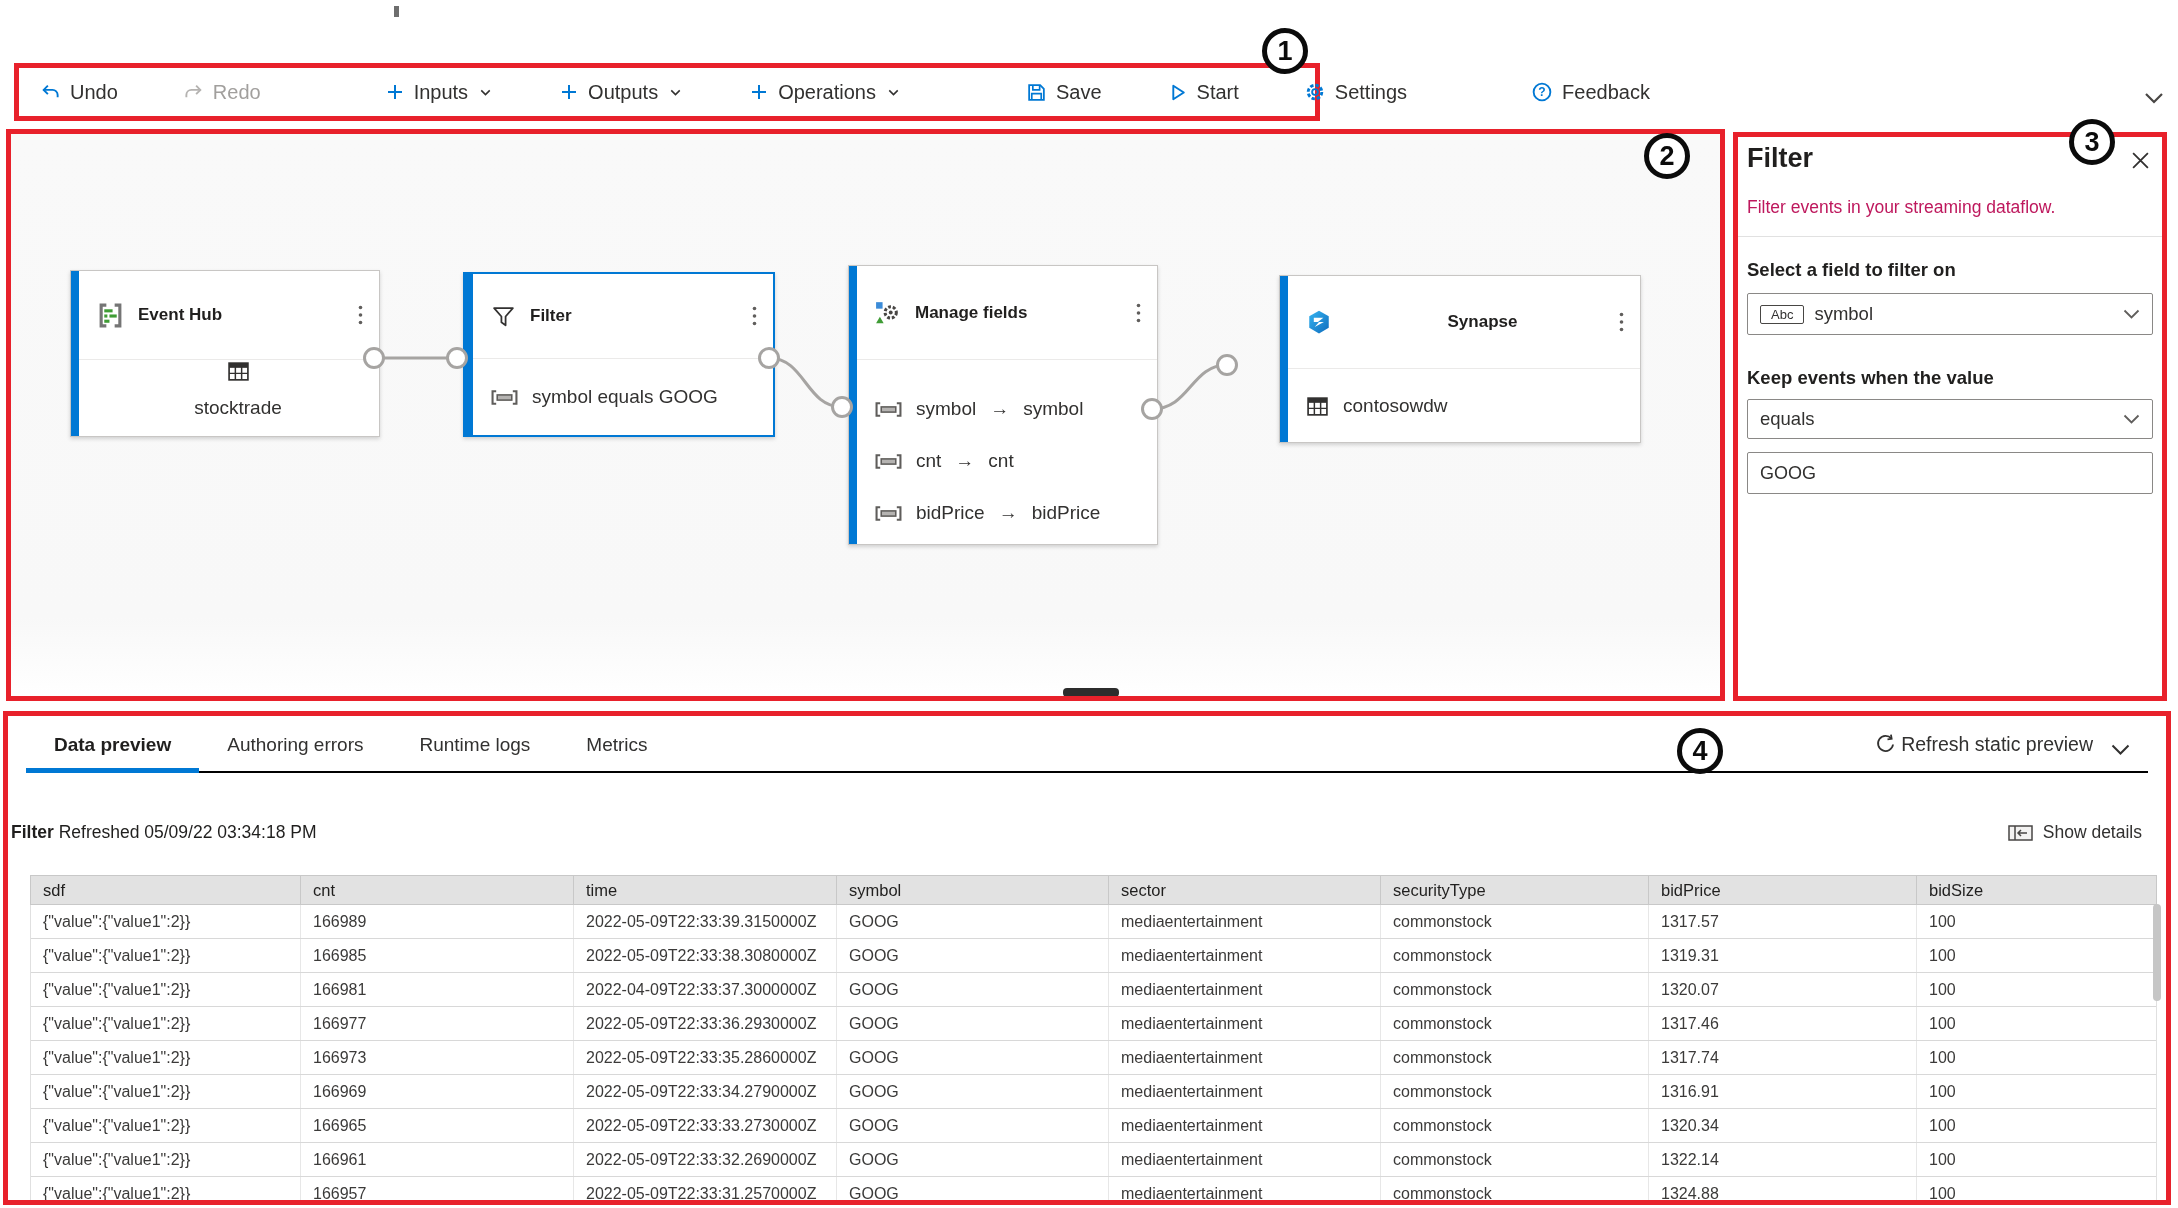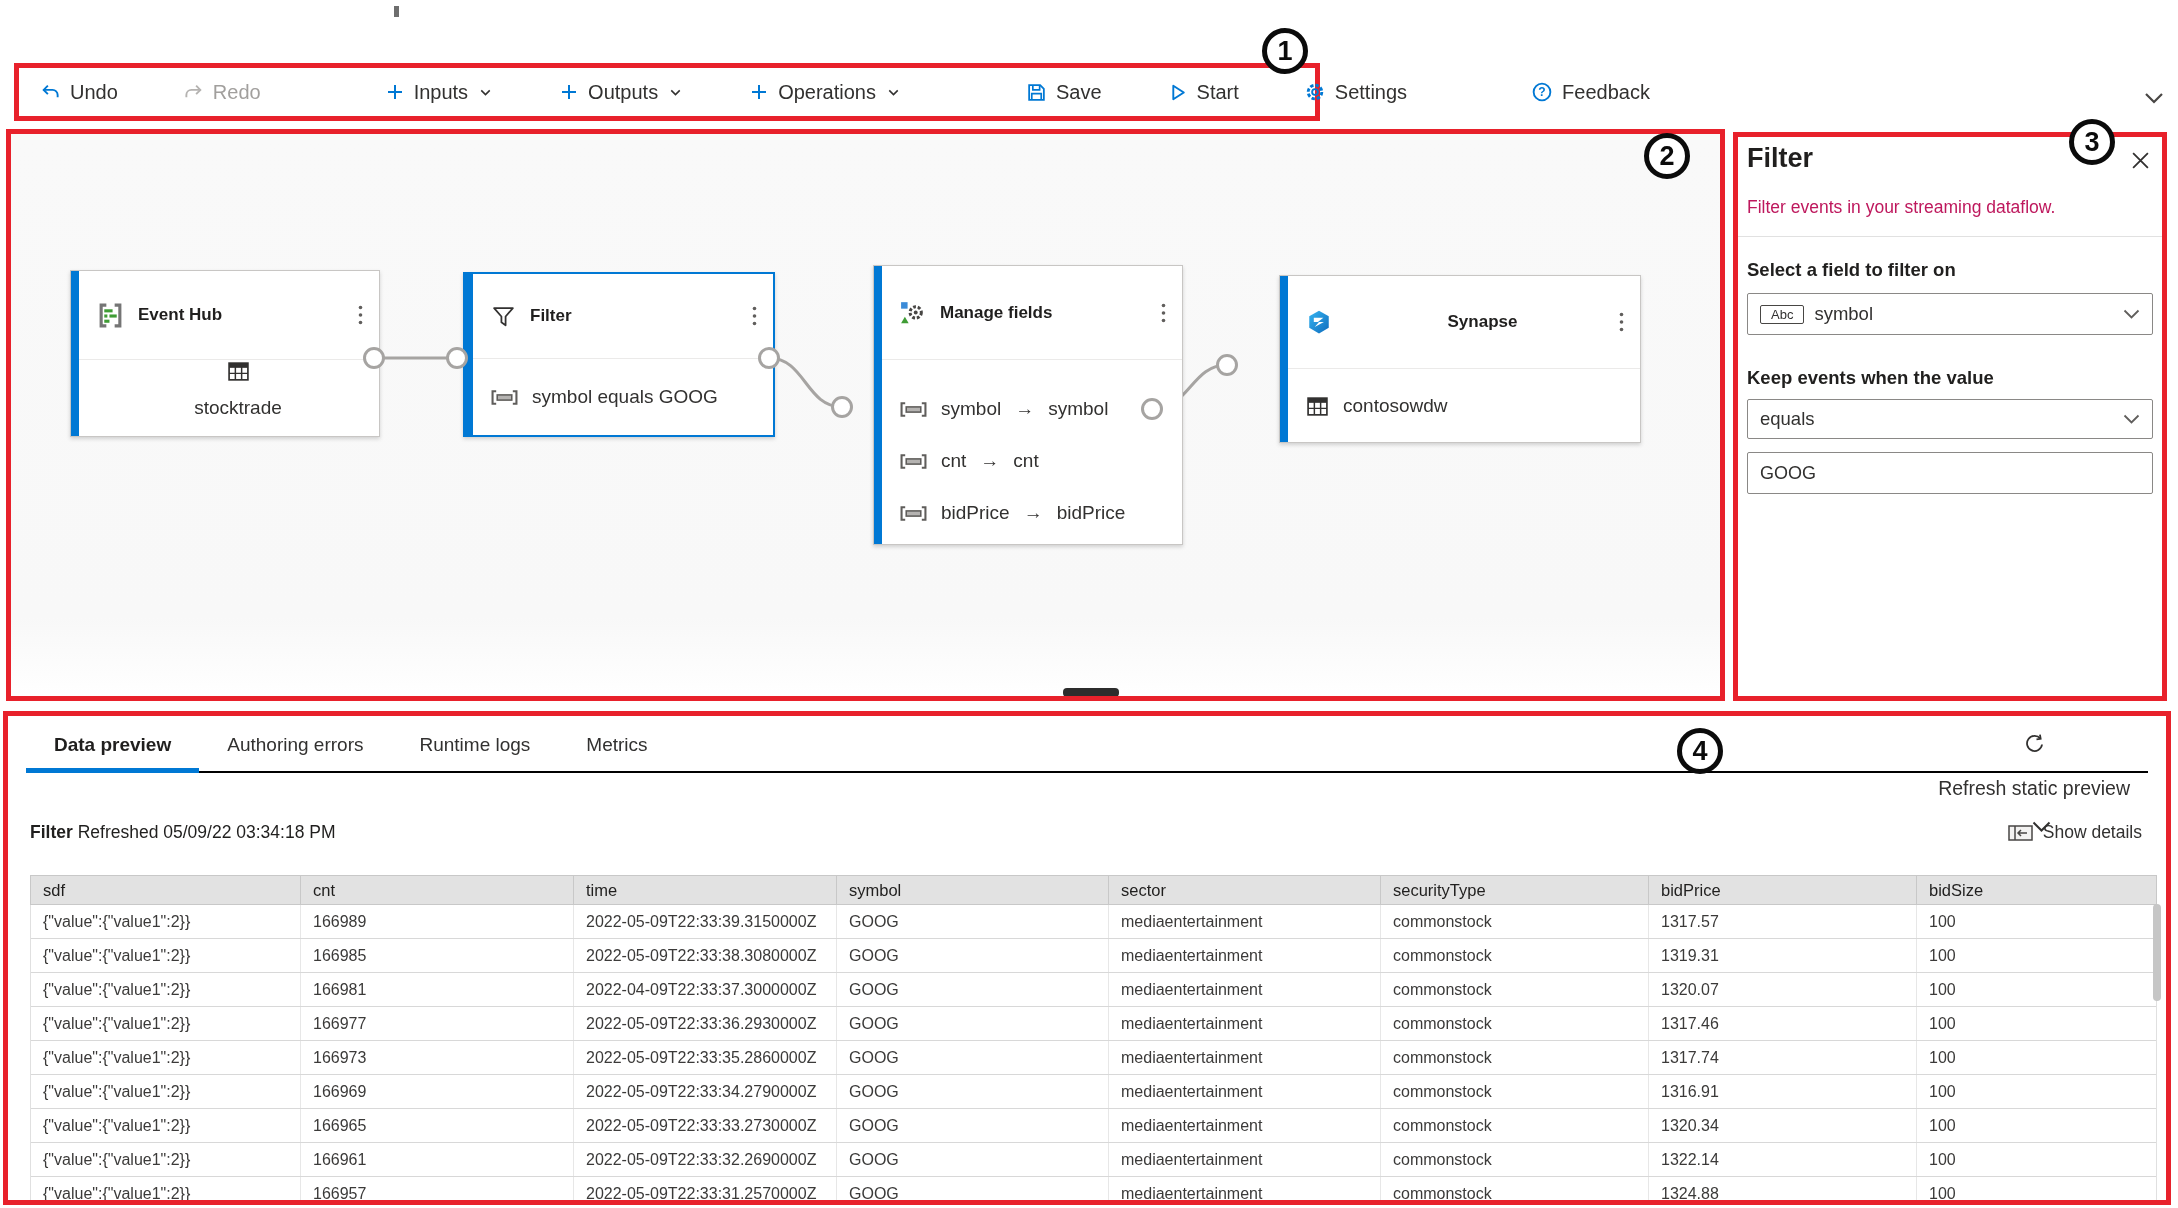--- a/index.html
+++ b/index.html
@@ -42,22 +42,22 @@
   .abc-badge { display:inline-block; border:1.5px solid #484644; border-radius:2px; font-size:13px; line-height:1; padding:2px 10px; color:#323130; margin-right:10px; }
   .fp-value { font-size:18.5px; color:#323130; }
   .fp-input { width:100%; border:none; outline:none; font-size:18px; color:#323130; font-family:inherit; background:transparent; }
 
   
   #bottom-box { left:3px; top:711px; width:2168px; height:494px; background:#fff; overflow:hidden; }
   .tabs-row { position:absolute; left:18px; right:18px; top:3px; height:54px; display:flex; border-bottom:2px solid #000000; }
   .tab { position:relative; display:flex; align-items:center; padding:0 28px; font-size:19px; color:#323130; cursor:pointer; }
   .tab.active { font-weight:bold; color:#201f1e; }
   .tab.active::after { content:""; position:absolute; left:0; right:0; bottom:-2px; height:5px; background:#0078d4; }
-  .refresh-ctl { position:absolute; right:36px; top:17px; display:flex; align-items:center; gap:21px; font-size:19.5px; color:#323130; cursor:pointer;flex-direction:column; }
-  .status-row { position:absolute; left:22px; top:106px; font-size:17.5px; color:#201f1e; }
+  .refresh-ctl { position:absolute; right:36px; top:17px; display:flex; align-items:flex-end; gap:4px; font-size:19.5px; color:#323130; cursor:pointer; }
+  .status-row { position:absolute; left:3px; top:106px; font-size:17.5px; color:#201f1e; }
   .status-row b { font-weight:bold; }
   .show-details { position:absolute; right:24px; top:106px; display:flex; align-items:center; gap:10px; font-size:17.5px; color:#323130; cursor:pointer; }
   #preview-table { position:absolute; left:22px; top:159px; width:2127px; }
   .thead { display:grid; height:30px; background:#e2e2e2; border:1px solid #c8c8c8; }
   .th { display:flex; align-items:center; padding-left:12px; font-size:16.5px; color:#201f1e; border-right:1px solid #c8c8c8; overflow:hidden; white-space:nowrap; }
   .th:last-child { border-right:none; }
   .tbody { border-left:1px solid #e0e0e0; border-right:1px solid #e0e0e0; }
   .tr { display:grid; height:34px; border-bottom:1.5px solid #d8d8d8; background:#fff; }
   .td { display:flex; align-items:center; padding-left:12px; font-size:16px; color:#3b3a39; border-right:1px solid #e7e7e7; overflow:hidden; white-space:nowrap; }
   .td:last-child { border-right:none; }
@@ -243,21 +243,21 @@
         <svg width="27" height="15" viewBox="0 0 26 14">
             <path d="M5 1 H1.5 V13 H5" fill="none" stroke="#5f5d5b" stroke-width="2"></path>
             <path d="M21 1 H24.5 V13 H21" fill="none" stroke="#5f5d5b" stroke-width="2"></path>
             <rect x="6" y="4.5" width="14" height="5" fill="#b5b3b1" stroke="#5f5d5b" stroke-width="1.5"></rect>
           </svg>
       </span>
       <span>symbol equals GOOG</span>
     </div>
   </div>
 
-  <div class="node" style="left:837px; top:131px; width:310px; height:280px;margin-left:25px;">
+  <div class="node" style="left:837px; top:131px; width:310px; height:280px;">
     <div class="accent"></div>
     <div class="node-header" style="height:93px;">
       <span>
         <svg width="26" height="26" viewBox="0 0 24 24">
             <rect x="1" y="2" width="6" height="6" fill="#3b8bd8"></rect>
             <circle cx="14.5" cy="11.5" r="5.2" fill="none" stroke="#484644" stroke-width="2.8" stroke-dasharray="2.6 1.7"></circle>
             <circle cx="14.5" cy="11.5" r="1.8" fill="#484644"></circle>
             <path d="M1 21.5 L8 21.5 L4.5 15.5 Z" fill="#3f9c35"></path>
           </svg>
       </span>

